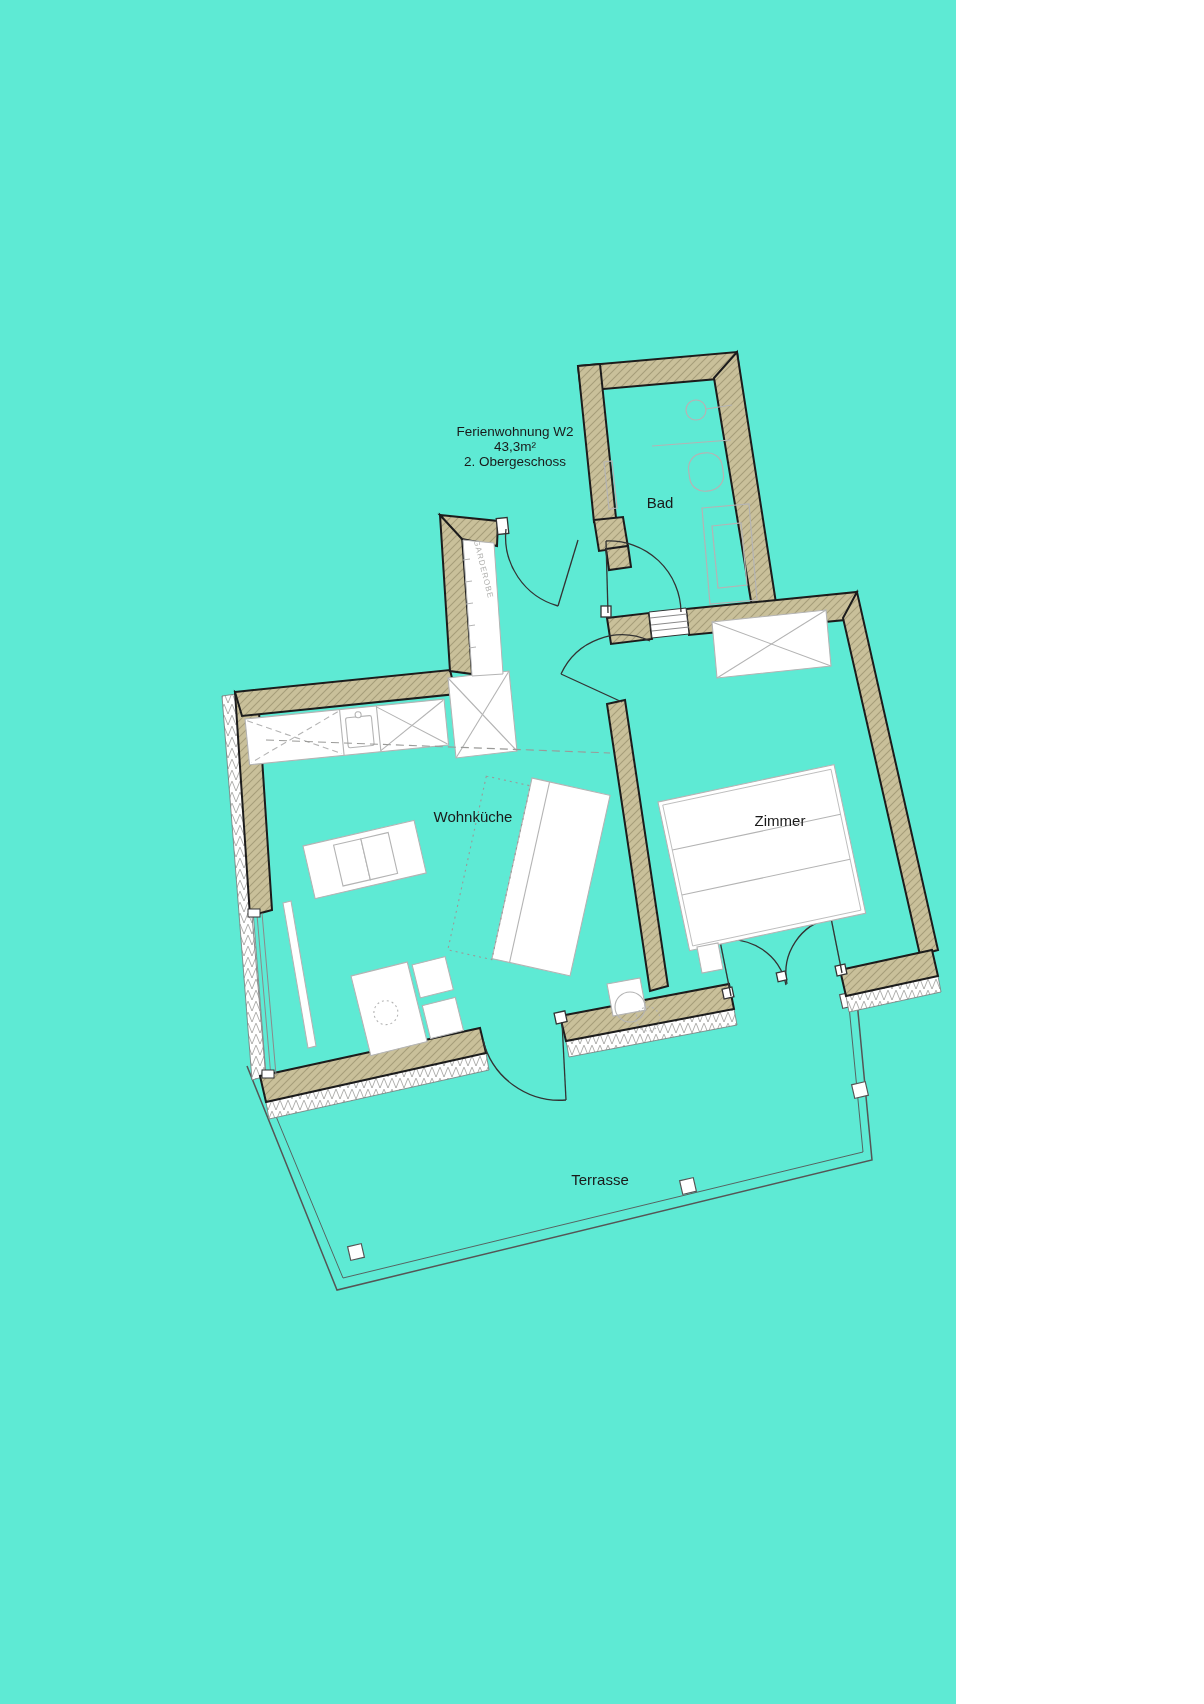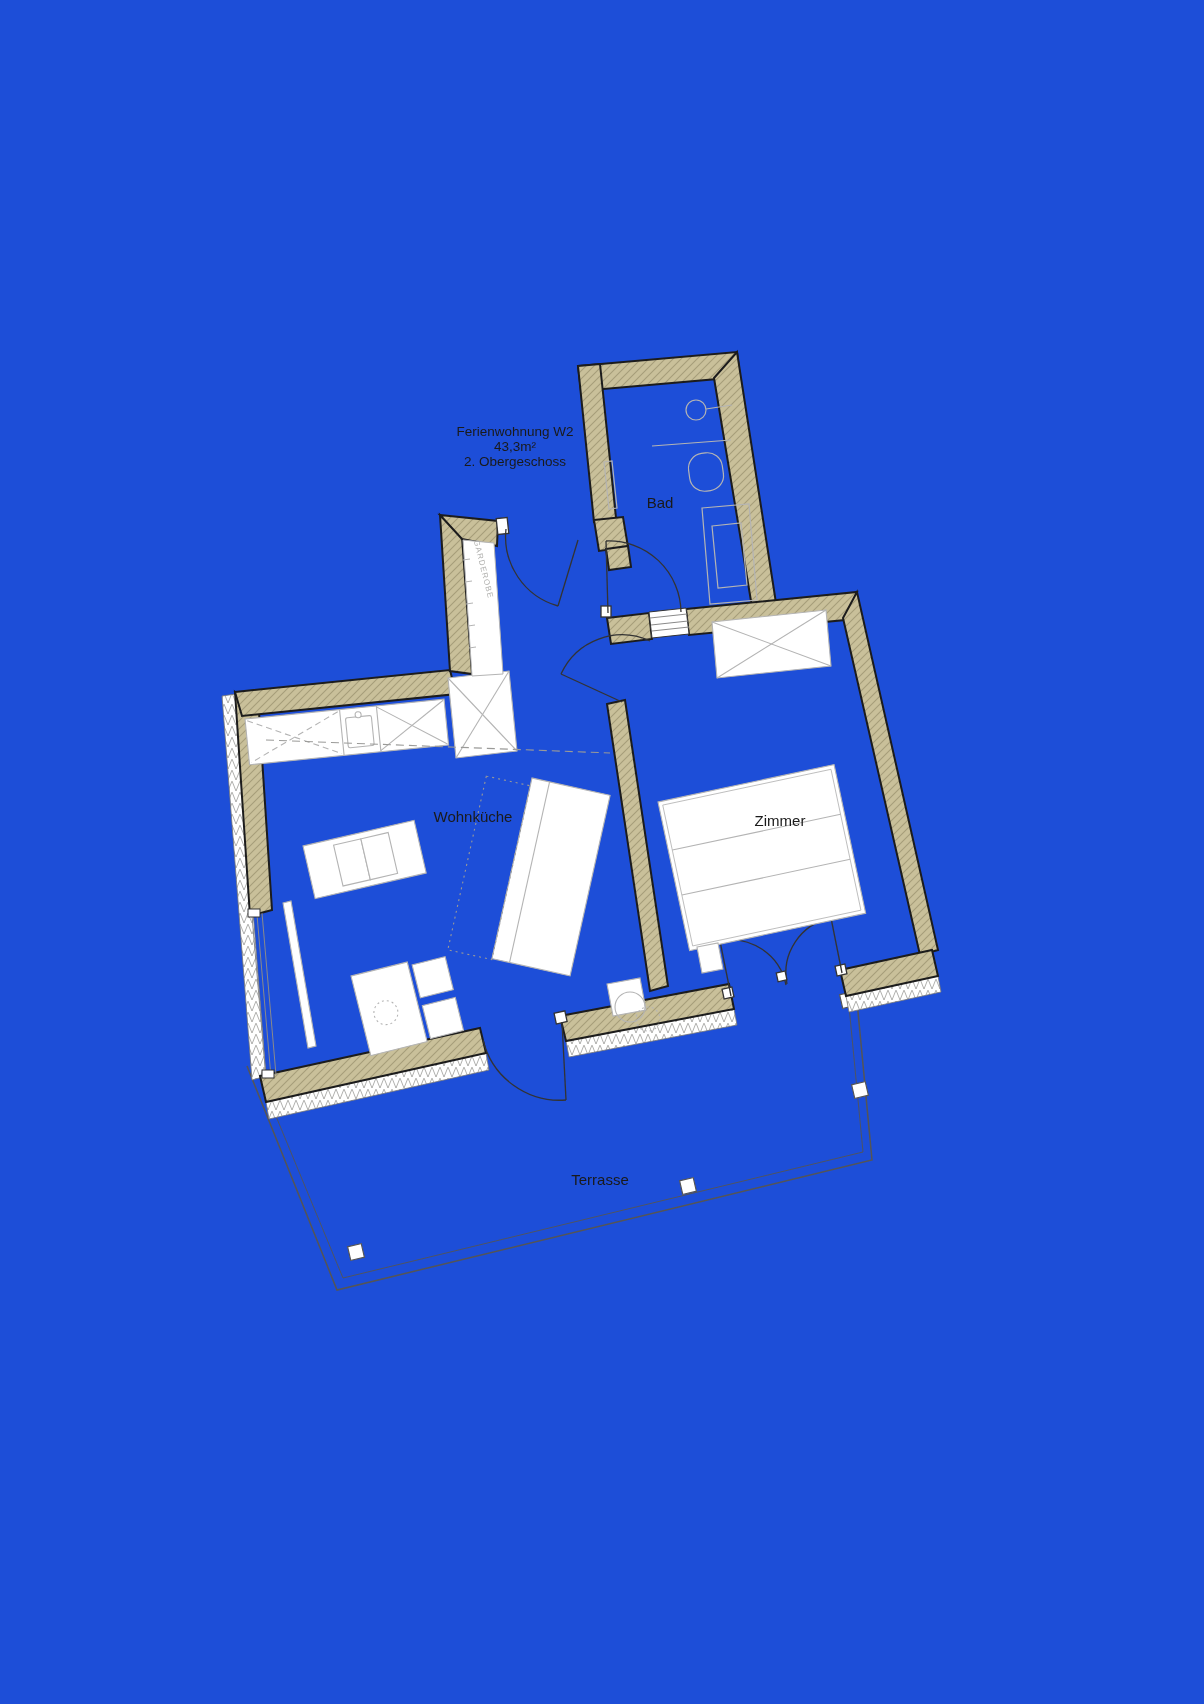--- a/index.html
+++ b/index.html
@@ -5,21 +5,21 @@
   :root{
     --wall-fill:#c9c09a;
     --wall-hatch:#a69d79;
     --wall-outline:#1c1c1c;
     --furniture-line:#b4b4b4;
     --thin-line:#8a8a8a;
     --label-text:#1a1a1a;
     --muted-text:#b0b0ae;
   }
   html,body{margin:0;padding:0;background:#ffffff;}
-  .sheet{position:relative;width:1204px;height:1704px;background:#1d4ed8;
+  .sheet{position:relative;width:956px;height:1704px;background:#5eead4;
          font-family:"Liberation Sans",sans-serif;overflow:hidden;}
   svg{position:absolute;left:0;top:0;}
   text{font-family:"Liberation Sans",sans-serif;fill:var(--label-text);}
   .room-label{font-size:15px;}
   .title-line{font-size:13.5px;}
   .garderobe-label{font-size:8px;fill:var(--muted-text);letter-spacing:1px;}
 </style>
 </head>
 <body>
 

